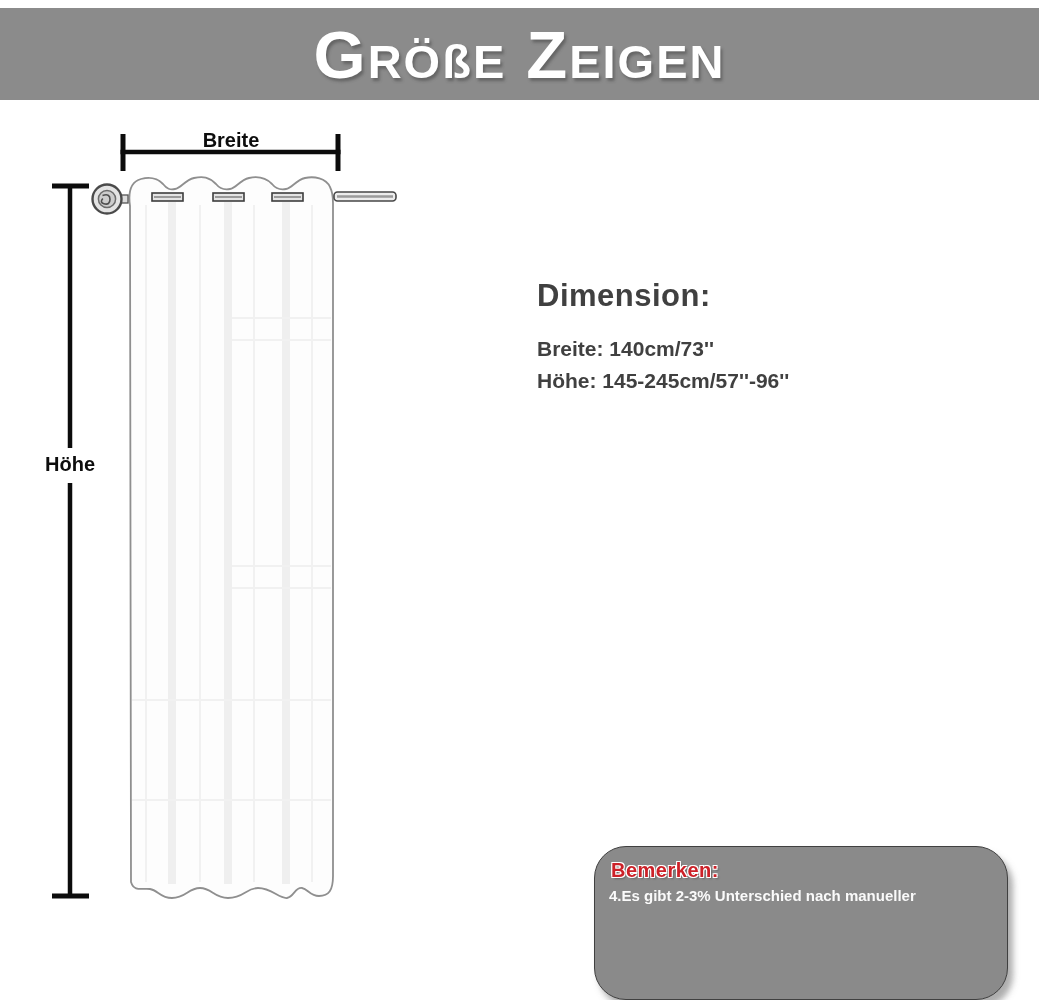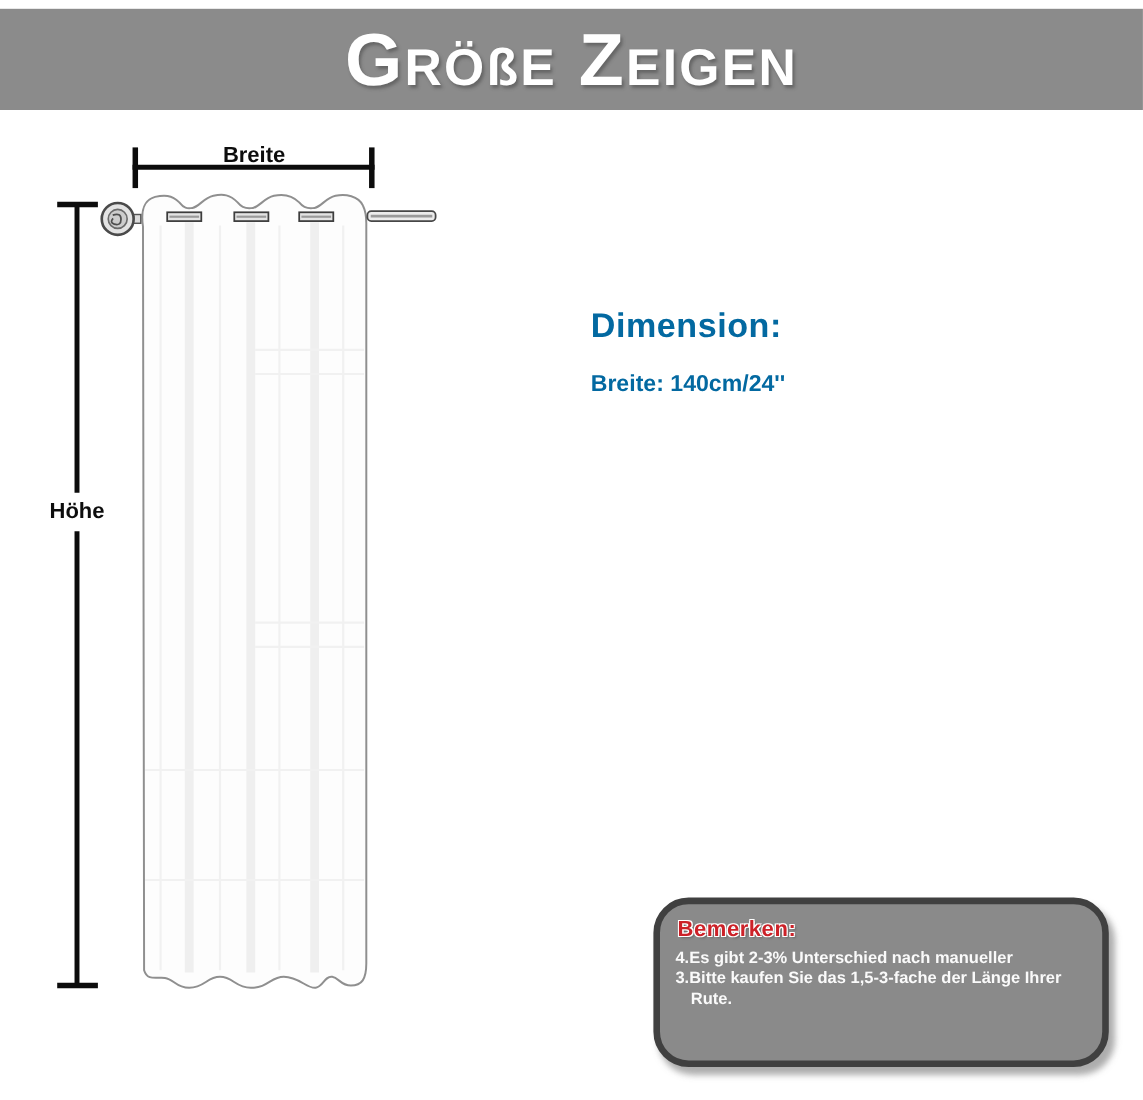--- a/index.html
+++ b/index.html
@@ -23,30 +23,30 @@
   }
   .banner-title .big{font-size:67px;}
   .banner-title .small{font-size:47px;}
   .banner-title .word2{margin-left:20px;text-align:right;}
 
   
   .diagram{position:absolute;left:0;top:0;width:450px;height:960px;}
   .dim-text{font-family:"Liberation Sans",sans-serif;font-weight:bold;font-size:20px;fill:#0d0d0d;}
 
   
-  .dim-block{position:absolute;left:537px;top:280px;color:#0369a1;}
+  .dim-block{position:absolute;left:537px;top:280px;color:#404040;}
   .dim-heading{font-size:31px;font-weight:bold;line-height:1;margin-bottom:27px;letter-spacing:0.5px;}
   .dim-line{font-size:21px;font-weight:bold;line-height:21px;margin-bottom:11px;white-space:nowrap;}
 
   
   .note-box{
-    position:absolute;left:594px;top:816px;width:414px;height:154px;
+    position:absolute;left:594px;top:846px;width:414px;height:154px;
     box-sizing:border-box;
     background:#8a8a8a;
-    border:6px solid #404040;
+    border:1px solid #404040;
     border-radius:32px;
     box-shadow:5px 7px 6px rgba(105,105,105,0.55);
     padding:13px 8px 8px 14px;
   }
   .note-title{
     font-size:20px;font-weight:bold;color:#cc2128;line-height:1;
     margin:0 0 6px 2px;letter-spacing:0.5px;
     text-shadow:-1px -1px 0 #fff,1px -1px 0 #fff,-1px 1px 0 #fff,1px 1px 0 #fff,2px 2px 2px rgba(0,0,0,0.25);
   }
   .note-item{margin:0;}
@@ -146,27 +146,24 @@
     <g>
       <rect x="119" y="195" width="9" height="8" fill="#dcdcdc" stroke="#555555" stroke-width="1.3"></rect>
       <circle cx="107" cy="199" r="14.5" fill="#e3e3e3" stroke="#4a4a4a" stroke-width="2.4"></circle>
       <circle cx="107" cy="199" r="8.6" fill="#cdcdcd" stroke="#6b6b6b" stroke-width="1.5"></circle>
       <path d="M 102.5 195.5 q 7.5 -2.5 7.5 3.8 q 0 6.2 -6.2 4.4 q -4.3 -1.3 -1 -5.2" fill="none" stroke="#4f4f4f" stroke-width="1.6"></path>
     </g>
   </svg>
 
   <div class="dim-block">
     <div class="dim-heading">Dimension:</div>
-    <div class="dim-line">Breite: 140cm/24''</div>
+    <div class="dim-line">Breite: 140cm/73''</div>
+    <div class="dim-line">Höhe: 145-245cm/57''-96''</div>
   </div>
 
   <div class="note-box">
     <div class="note-title">Bemerken:</div>
     <div class="note-item">
       <div class="nl">4.Es gibt 2-3% Unterschied nach manueller</div>
     </div>
-    <div class="note-item">
-      <div class="nl">3.Bitte kaufen Sie das 1,5-3-fache der Länge Ihrer</div>
-      <div class="nl indent">Rute.</div>
-    </div>
   </div>
 
 </div>
 
 </body></html>

